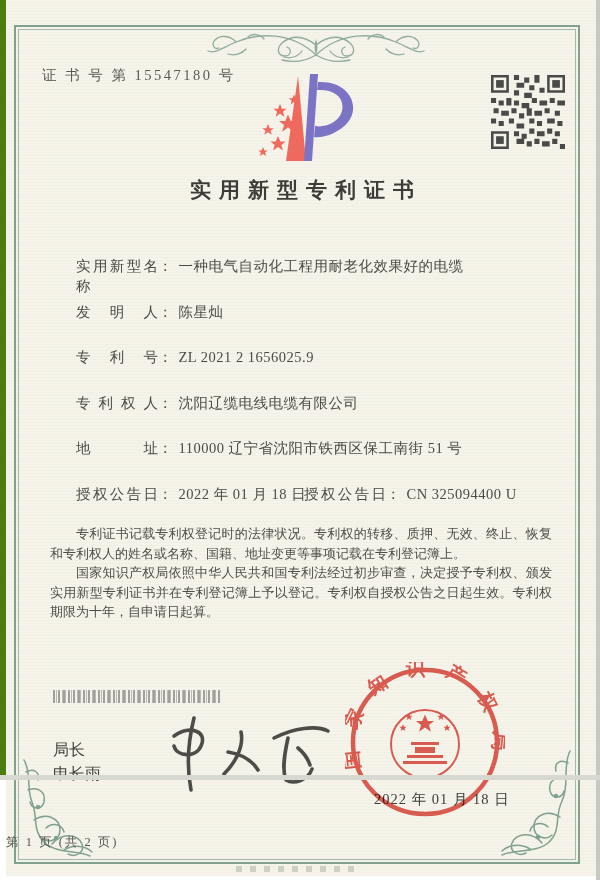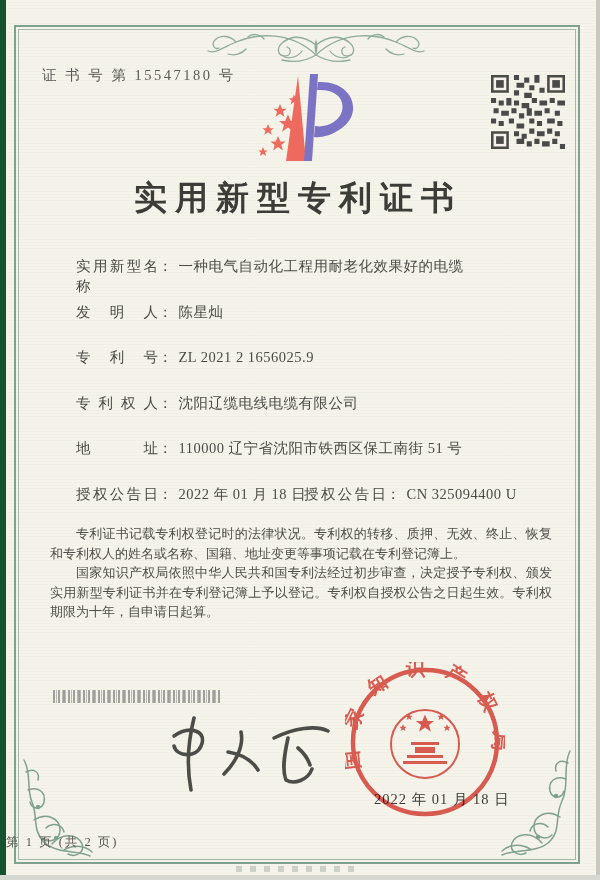--- a/index.html
+++ b/index.html
@@ -1,31 +1,31 @@
 <!DOCTYPE html>
 <html><head>
 <meta charset="utf-8">
 <style>
   html,body{margin:0;padding:0;width:600px;height:880px;overflow:hidden;
     font-family:"Liberation Serif","DejaVu Serif",serif;background:#ffffff;}
   .abs{position:absolute;}
-  #photo{position:relative;width:600px;height:880px;background:#14532d;}
+  #photo{position:relative;width:600px;height:780px;background:#4d7c0f;}
   #photo-edge-r{right:0;top:0;width:4px;height:880px;background:#c9c9c4;}
   #photo-edge-b{left:0;bottom:0;width:600px;height:5px;background:#d8d8d3;}
   #paper{left:6px;top:0;width:591px;height:876px;background-color:#f6f4ea;
     background-image:repeating-linear-gradient(0deg, rgba(140,170,150,0.06) 0 1px, transparent 1px 3px);}
   
   #frame{left:8px;top:25px;width:562px;height:835px;border:2px solid #7fa18d;}
   #frame-inner{left:2px;top:2px;right:2px;bottom:2px;border:1px solid #a3b8aa;}
   
   #cert-no{left:36px;top:66px;font-size:14.5px;letter-spacing:2.5px;color:#5a5a55;}
   #qr{left:485px;top:75px;width:74px;height:74px;}
   #logo{left:248px;top:64px;width:104px;height:100px;}
-  #title{left:0;top:176px;width:576px;text-align:center;font-size:33px;font-weight:bold;
-    color:#3c3c38;letter-spacing:8px;text-indent:8px;}
+  #title{left:0;top:176px;width:576px;text-align:center;font-size:21px;font-weight:bold;
+    color:#3c3c38;letter-spacing:8px;text-indent:8px;padding-left:8px;}
   
   #fields{left:44px;top:250px;width:505px;font-size:14.5px;color:#4b4a45;margin-left:26px;}
   .frow{position:relative;height:39.5px;line-height:20px;padding-top:6px;}
   .flabel{display:inline-block;width:82px;text-align:justify;text-align-last:justify;
     vertical-align:top;}
   .fvalue{margin-left:6px;letter-spacing:0.5px;}
   .fgroup2{position:absolute;left:228px;top:6px;}
   
   #body-text{left:44px;top:524px;width:502px;font-size:13px;line-height:19.5px;
     color:#4e4d47;text-align:justify;}
@@ -162,20 +162,24 @@
       </div>
     </div>
 
     <div id="body-text" class="abs">
       <p>专利证书记载专利权登记时的法律状况。专利权的转移、质押、无效、终止、恢复和专利权人的姓名或名称、国籍、地址变更等事项记载在专利登记簿上。</p>
       <p>国家知识产权局依照中华人民共和国专利法经过初步审查，决定授予专利权、颁发实用新型专利证书并在专利登记簿上予以登记。专利权自授权公告之日起生效。专利权期限为十年，自申请日起算。</p>
     </div>
 
     <div id="barcode" class="abs"></div>
 
+    <div id="commissioner" class="abs">
+      <div>局长</div>
+      <div>申长雨</div>
+    </div>
 
     <svg id="signature" class="abs" viewBox="0 0 200 95">
       <g stroke="#4c4c48" fill="none" stroke-width="3.6" stroke-linecap="round" stroke-linejoin="round">
         <path d="M48,10 C43,30 40,56 45,82"></path>
         <path d="M28,28 C44,17 62,23 55,38 C50,50 31,49 28,38"></path>
         <path d="M95,24 C98,38 90,54 78,66"></path>
         <path d="M82,44 C94,46 106,52 112,62"></path>
         <path d="M128,30 C148,20 170,17 182,23"></path>
         <path d="M142,30 C138,48 136,62 140,72 C148,77 162,72 166,61"></path>
         <path d="M152,40 C158,45 162,51 164,57"></path>

